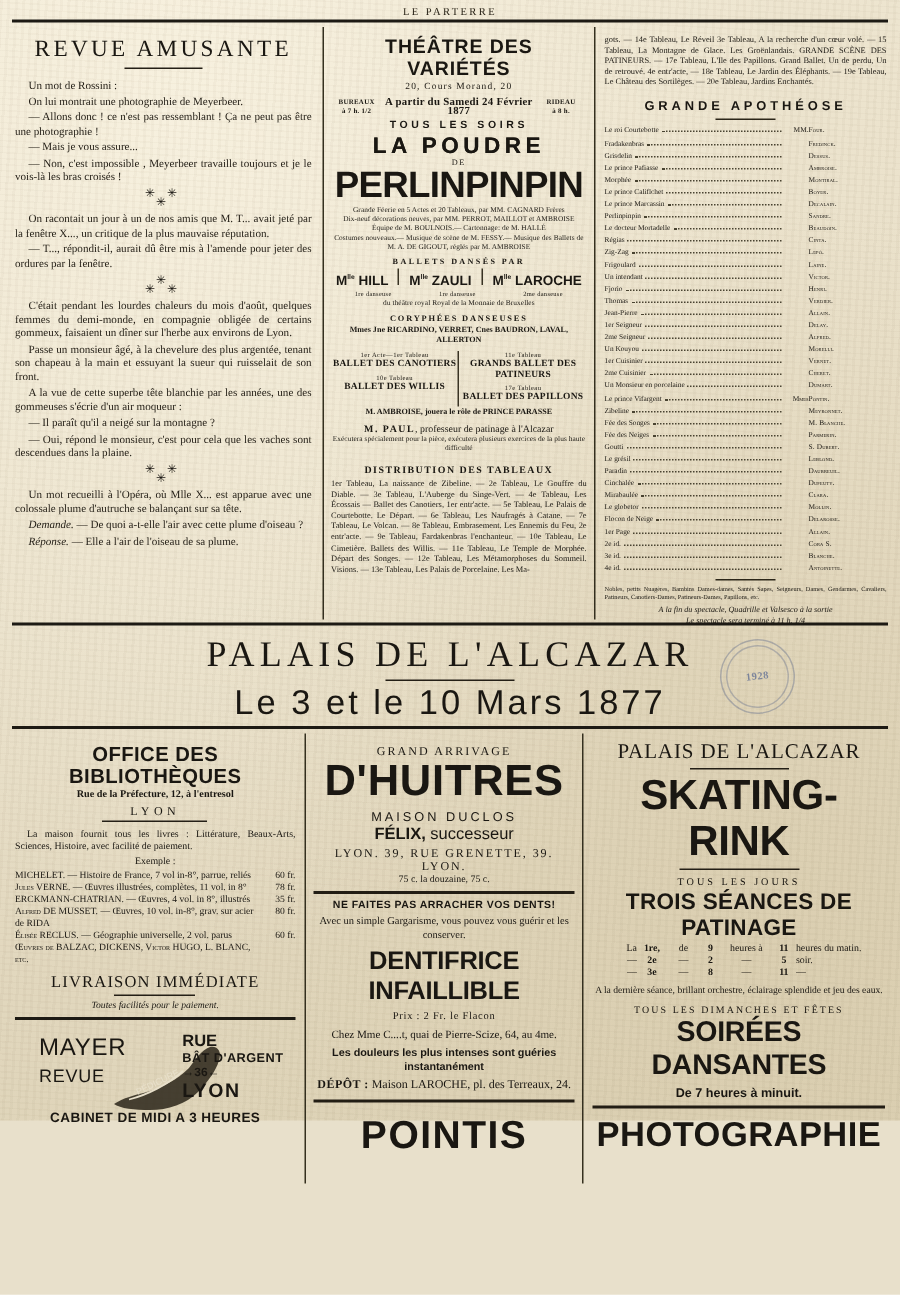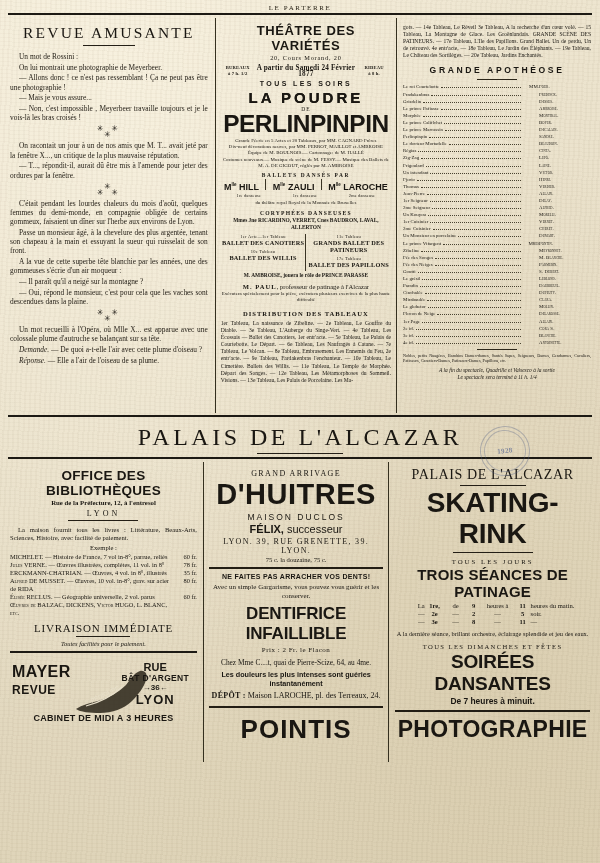--- a/index.html
+++ b/index.html
@@ -3,21 +3,21 @@
 <meta charset="utf-8">
 <style>
   html,body{margin:0;padding:0;}
   body{
     width:600px;height:863px;overflow:hidden;
     background:#e8e0cb;
     font-family:"Liberation Serif",serif;
     color:#1a1712;
   }
   .page{
-    position:relative;width:600px;height:863px;
+    position:relative;width:600px;height:747px;
     background:
       radial-gradient(ellipse at 20% 10%, rgba(255,250,235,.55), rgba(0,0,0,0) 60%),
       radial-gradient(ellipse at 85% 80%, rgba(210,195,160,.40), rgba(0,0,0,0) 55%),
       linear-gradient(170deg,#efe7d2 0%,#e9e0c9 40%,#e3d9c0 70%,#ddd2b6 100%);
     box-sizing:border-box;
     padding:4px 8px 0 8px;
   }
   .page:before{
     content:"";position:absolute;inset:0;pointer-events:none;
     background:
@@ -123,24 +123,24 @@
   .ob-city{text-align:center;font-size:8px;letter-spacing:3px;margin:3px 0 2px;}
   .ob-p{font-size:6.6px;line-height:8.4px;text-align:justify;text-indent:8px;margin:0;}
   .ob-ex{text-align:center;font-size:6.6px;margin:1px 0 2px;}
   .book{font-size:6.4px;line-height:8px;display:flex;align-items:baseline;margin-bottom:0;}
   .book .bt{flex:1;}
   .book .bt .sc{font-variant:small-caps;}
   .book .pr{width:26px;text-align:right;white-space:nowrap;}
   .liv{text-align:center;font-size:11px;letter-spacing:.8px;margin:5px 0 2px;}
   .fac{text-align:center;font-size:6.4px;font-style:italic;margin:3px 0 2px;}
   .mayer-box{position:relative;height:70px;margin-top:6px;}
-  .mayer-l{position:absolute;left:2px;top:4px;font-family:"Liberation Sans",sans-serif;font-weight:bold;}
+  .mayer-l{position:absolute;left:16px;top:4px;font-family:"Liberation Sans",sans-serif;font-weight:normal;}
   .mayer-l .m1{font-size:16px;letter-spacing:.5px;}
   .mayer-l .m2{font-size:12px;letter-spacing:.5px;margin-top:2px;}
-  .mayer-r{position:absolute;right:8px;top:2px;text-align:center;font-family:"Liberation Sans",sans-serif;font-weight:bold;}
+  .mayer-r{position:absolute;right:8px;top:2px;text-align:left;font-family:"Liberation Sans",sans-serif;font-weight:bold;}
   .mayer-r .r1{font-size:11px;}
   .mayer-r .r2{font-size:8.5px;letter-spacing:.3px;}
   .mayer-r .r3{font-size:8px;}
   .mayer-r .r4{font-size:13px;letter-spacing:1px;}
   .mayer-b{position:absolute;left:0;right:0;bottom:6px;text-align:center;font-size:9px;font-weight:bold;
            font-family:"Liberation Sans",sans-serif;letter-spacing:.3px;}
   .foot-svg{position:absolute;left:62px;top:6px;}
   
   .ga{text-align:center;font-size:8px;letter-spacing:1.4px;margin:7px 0 0;}
   .huitres{text-align:center;font-size:29px;font-weight:bold;letter-spacing:.5px;line-height:32px;
@@ -535,20 +535,21 @@
         <div>Le spectacle sera terminé à 11 h. 1/4</div>
       </div>
     </div>
   </div>
 
   <div class="rule-thick" style="margin-top:2px"></div>
 
   <div class="banner">
     <div class="l1">PALAIS DE L'ALCAZAR</div>
     <div class="bsep"></div>
+    <div class="l3">Le 3 et le 10 Mars 1877</div>
     <div class="stamp">
       <div class="sy">1928</div>
     </div>
   </div>
 
   <div class="rule-thick"></div>
 
   <div class="bot-cols">
 
     <div class="bcol bcol-a">

